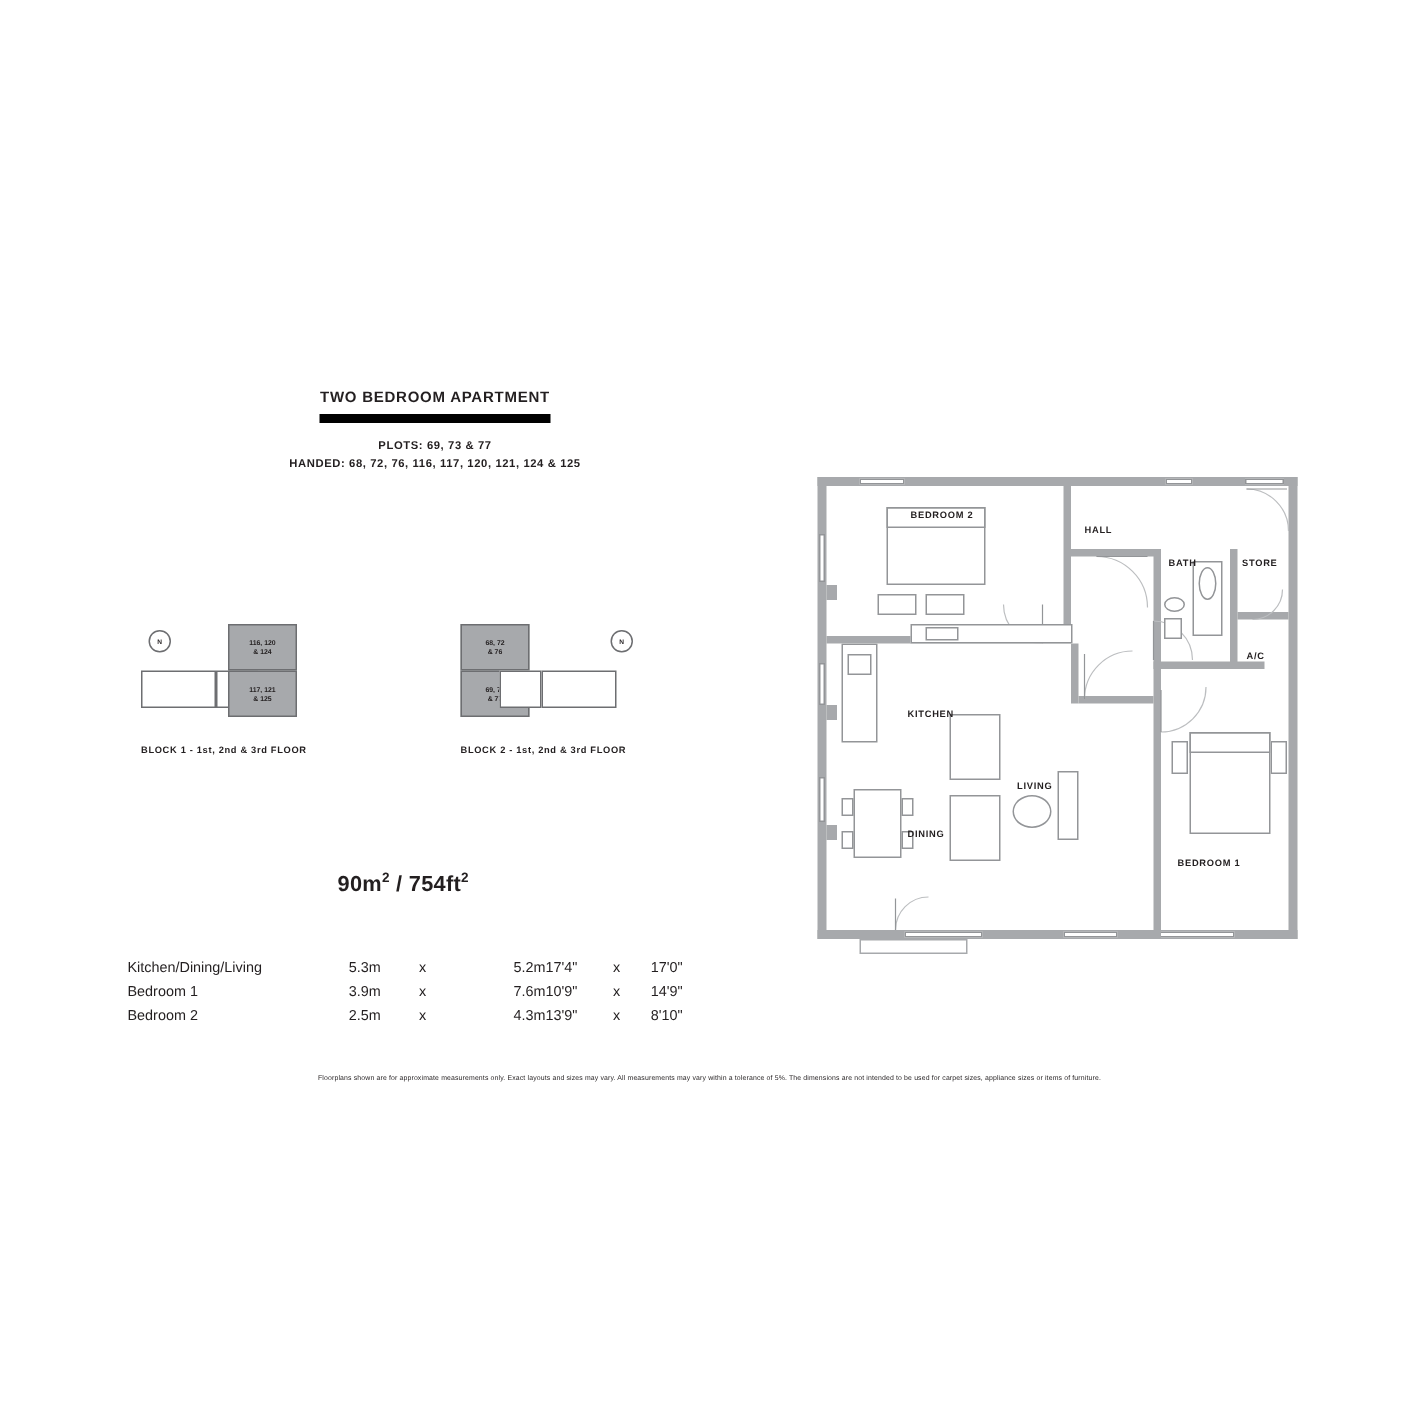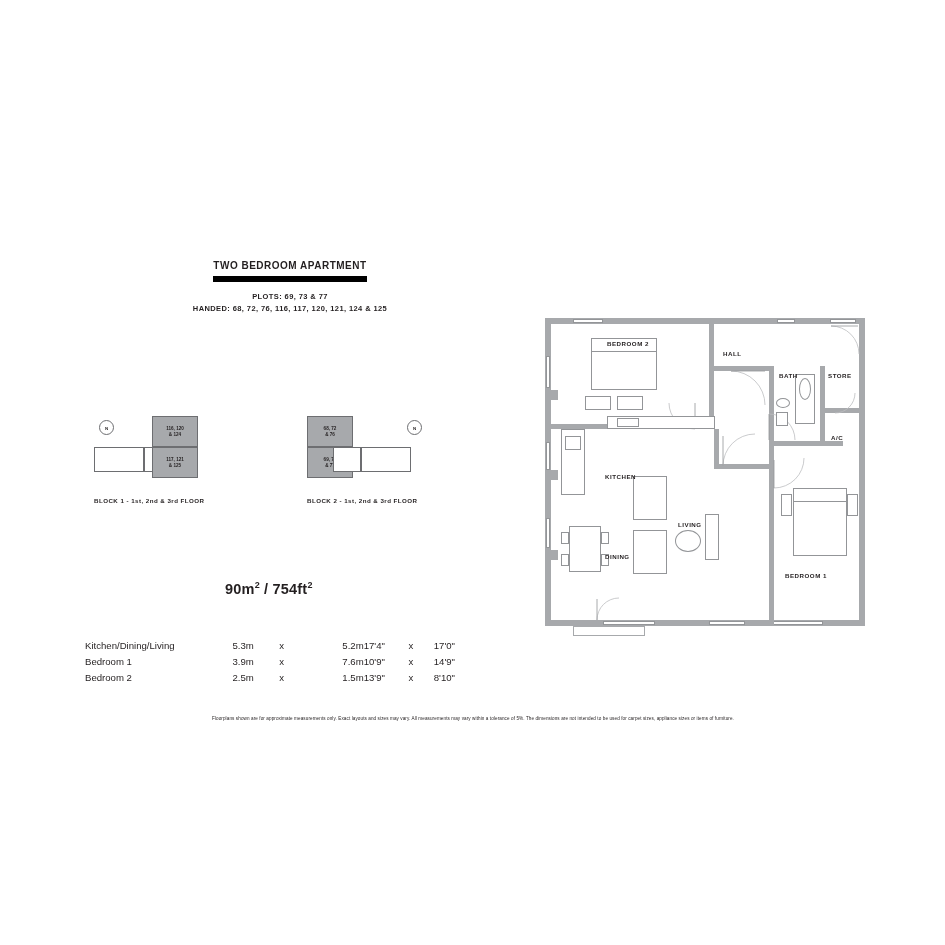--- a/index.html
+++ b/index.html
@@ -262,21 +262,21 @@
         <td class="sch-x">x</td>
         <td class="sch-m2">7.6m</td>
         <td class="sch-f1">10'9"</td>
         <td class="sch-x2">x</td>
         <td class="sch-f2">14'9"</td>
       </tr>
       <tr>
         <td class="sch-room">Bedroom 2</td>
         <td class="sch-m1">2.5m</td>
         <td class="sch-x">x</td>
-        <td class="sch-m2">1.5m</td>
+        <td class="sch-m2">4.3m</td>
         <td class="sch-f1">13'9"</td>
         <td class="sch-x2">x</td>
         <td class="sch-f2">8'10"</td>
       </tr>
     </tbody>
   </table>
 
   <div class="disclaimer">Floorplans shown are for approximate measurements only. Exact layouts and sizes may vary. All measurements may vary within a tolerance of 5%. The dimensions are not intended to be used for carpet sizes, appliance sizes or items of furniture.</div>
 
   <div class="plan">

